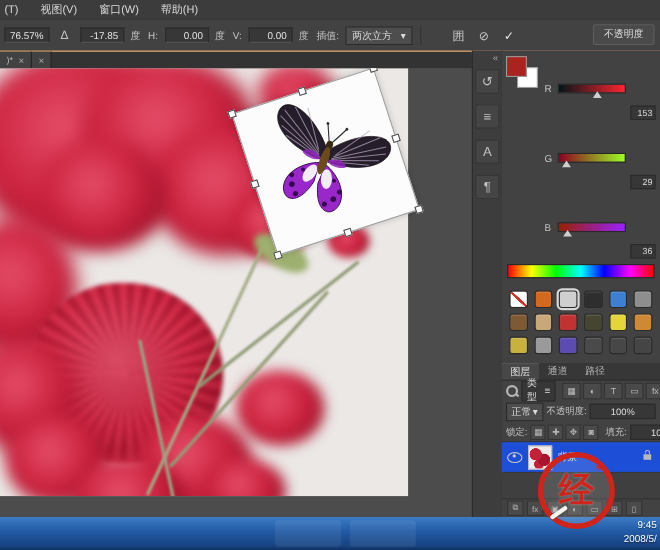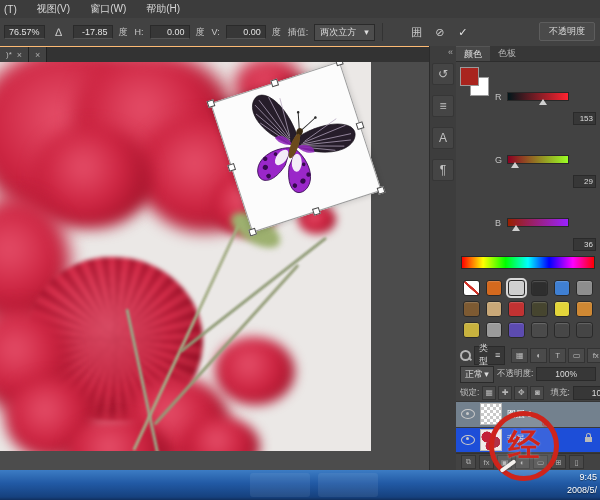--- a/index.html
+++ b/index.html
@@ -288,24 +288,20 @@
 
     <span class="dock-icon">↺</span>
         <span class="dock-icon">≡</span>
         <span class="dock-icon">A</span>
         <span class="dock-icon">¶</span>
       </div>
   </div>
 
   <div class="panels">
 
-    <div class="panel-tabs">
-      <span class="ptab active">颜色</span>
-      <span class="ptab">色板</span>
-    </div>
     <div class="color-body">
       <div class="fgbg">
         <span class="fg-swatch" style="background:#a9241e"></span>
         <span class="bg-swatch"></span>
       </div>
       <div class="sliders">
 
       <div class="srow">
             <span class="slabel">R</span>
             <span class="sbar r">
@@ -347,20 +343,25 @@
         <span class="sw" style="background: rgb(207, 136, 51);"></span>
         <span class="sw" style="background: rgb(200, 178, 62);"></span>
         <span class="sw" style="background: rgb(154, 154, 154);"></span>
         <span class="sw" style="background: rgb(92, 75, 176);"></span>
         <span class="sw" style="background: rgb(74, 74, 74);"></span>
         <span class="sw" style="background: rgb(71, 71, 71);"></span>
         <span class="sw" style="background: rgb(69, 69, 69);"></span>
       </div>
 
     <div class="layers-panel">
+      <div class="panel-tabs">
+        <span class="ptab active">图层</span>
+        <span class="ptab">通道</span>
+        <span class="ptab">路径</span>
+      </div>
       <div class="lp-filter">
         <span class="lens"></span>
         <span class="ftype">
           <span>类型</span>
           <span>≡</span>
         </span>
         <span style="flex:1"></span>
         <span style="display:flex;gap:2px">
 
         <span class="ficon">▦</span>
@@ -384,25 +385,20 @@
 
         <span class="lockicon">▦</span>
             <span class="lockicon">✚</span>
             <span class="lockicon">✥</span>
             <span class="lockicon">◙</span>
           </span>
         <span style="flex:1"></span>
         <span class="tinylabel">填充:</span>
         <span class="pctbox">100%</span>
       </div>
-      <div class="layer-row selected">
-        <span class="eye"></span>
-        <span class="thumb checker"></span>
-        <span class="layer-name">图层 1</span>
-      </div>
       <div class="layer-row">
         <span class="eye"></span>
         <span class="thumb flower"></span>
         <span class="layer-name">背景</span>
         <span class="padlock"></span>
       </div>
       <div class="lp-empty"></div>
       <div class="lp-bottom">
 
       <span class="bicon">⧉</span>

